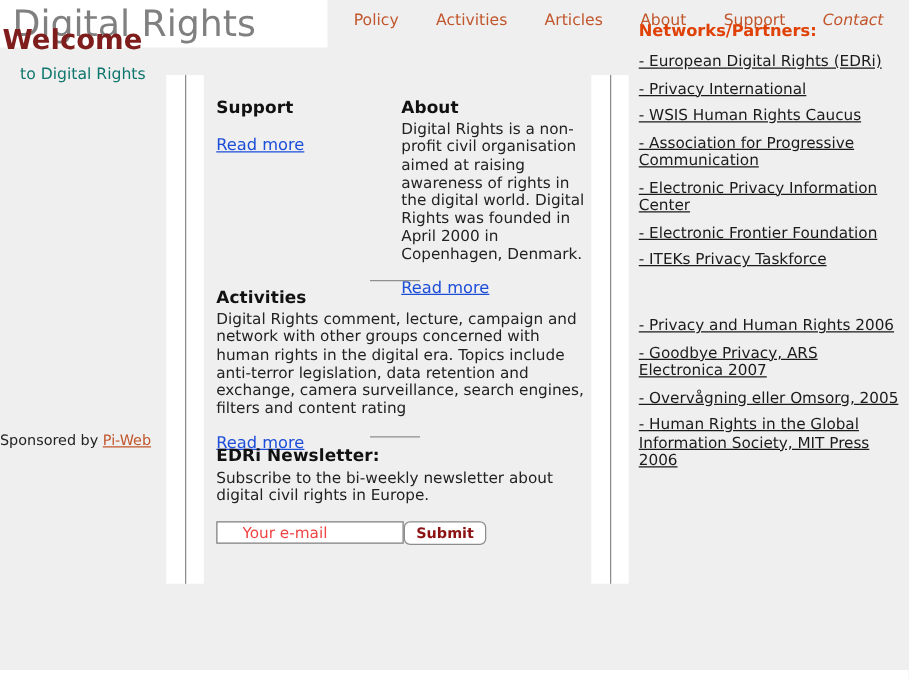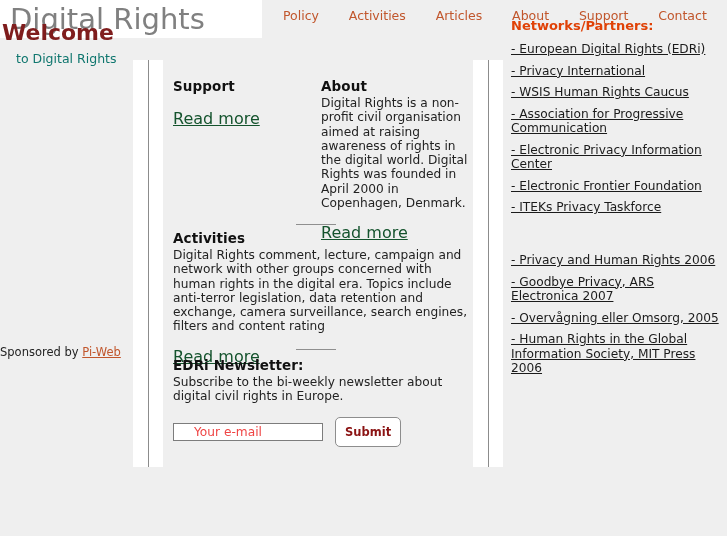--- a/index.html
+++ b/index.html
@@ -63,21 +63,21 @@
     white-space: nowrap;
   }
   .nav a {
     display: inline-block;
     color: #c1562c;
     font-size: 12.5px;
     text-decoration: none;
     margin-right: 26px;
     vertical-align: top;
   }
-  .nav a:last-child { margin-right: 0; }
+  .nav a:last-child { margin-right: 0; font-style: italic; }
 
   
   .band {
     position: absolute;
     top: 60px;
     height: 407px;
     background: #ffffff;
   }
   .band-left  { left: 133px; width: 30px; }
   .band-right { left: 473px; width: 30px; }
@@ -175,22 +175,22 @@
   }
   p.sec-body {
     margin: 0;
     font-size: 12.2px;
     line-height: 14.3px;
     color: #222;
   }
   a.read-more {
     display: inline-block;
     margin-top: 13px;
-    font-size: 16px;
-    color: #14532d;
+    font-size: 13px;
+    color: #1d4ed8;
     text-decoration: underline;
   }
 
   .sep {
     position: absolute;
     height: 1px;
     background: #8f8f8f;
     width: 40px;
   }
   .sep-1 { left: 296px; top: 164px; }
@@ -208,22 +208,21 @@
     box-sizing: border-box;
     border: 1px solid #7c7c7c;
     background: #ffffff;
     font-family: "DejaVu Sans", "Liberation Sans", sans-serif;
     font-size: 12.2px;
     color: #ef4444;
     padding: 1px 20px;
     outline: none;
   }
   .submit-btn {
-    margin-left: 12px;
-    height: 30px;
+    height: 19px;
     padding: 0 9px;
     box-sizing: border-box;
     border: 1px solid #8d8d8d;
     border-radius: 5px;
     background: #ffffff;
     color: #8b1313;
     font-family: "DejaVu Sans", "Liberation Sans", sans-serif;
     font-size: 11.5px;
     font-weight: bold;
     cursor: pointer;

